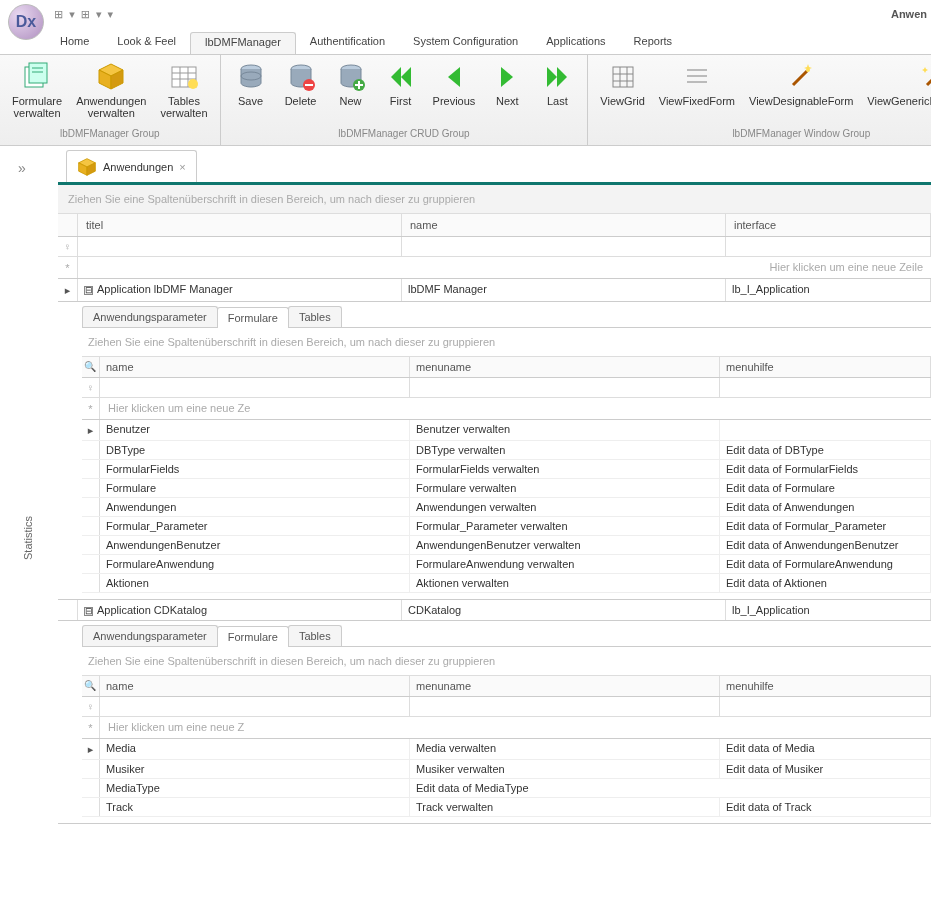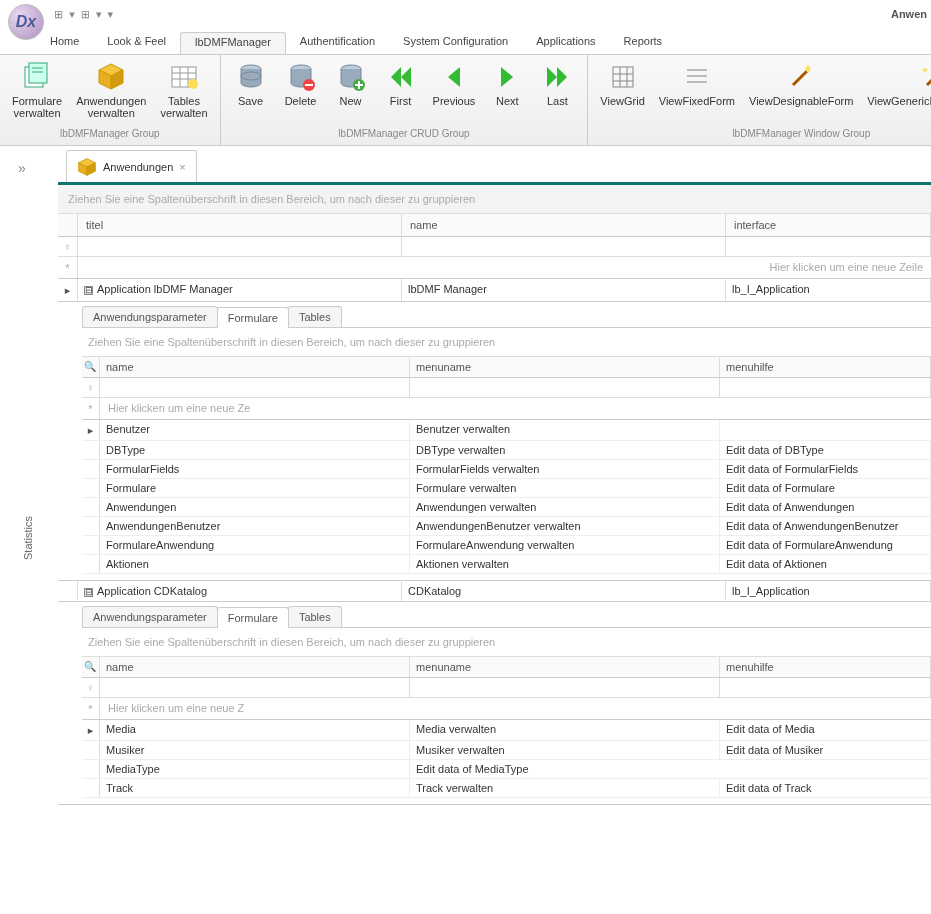--- a/index.html
+++ b/index.html
@@ -1,21 +1,21 @@
 <!DOCTYPE html>
 <html><head>
 <meta charset="utf-8">
 <style>
 *{box-sizing:border-box;margin:0;padding:0}
 body{font-family:Tahoma,Arial,sans-serif;font-size:11px;color:#333;background:#fff;overflow:hidden;width:931px;height:914px}
-.app-logo{position:absolute;left:8px;top:4px;width:36px;height:36px;border-radius:50%;background:radial-gradient(circle at 30% 30%,#e8d8f0,#b090c0);border:1px solid #bbb;display:flex;align-items:center;justify-content:center;font-style:italic;font-weight:bold;font-size:16px;color:#4a5a9a}
+.app-logo{position:absolute;left:8px;top:4px;width:36px;height:36px;border-radius:50%;background:radial-gradient(circle at 30% 30%,#e8d8f0,#b090c0);border:1px solid #bbb;display:flex;align-items:center;justify-content:center;font-weight:bold;font-size:16px;color:#4a5a9a}
 .app-title{position:absolute;right:4px;top:8px;font-weight:bold;color:#555}
 .qat{position:absolute;left:54px;top:8px;display:flex;gap:6px;align-items:center}
 .qat span{color:#888;font-size:11px}
-.ribbon-tabs{position:absolute;left:36px;top:32px;display:flex;height:22px}
+.ribbon-tabs{position:absolute;left:46px;top:32px;display:flex;height:22px}
 .ribbon-tab{padding:3px 14px;cursor:pointer;color:#444}
 .ribbon-tab.active{background:#f5f5f5;border:1px solid #ccc;border-bottom:none;border-radius:3px 3px 0 0}
 .ribbon{position:absolute;left:0;top:54px;right:0;height:92px;background:linear-gradient(#f9f9f9,#eee);border-top:1px solid #ccc;border-bottom:1px solid #ccc;display:flex}
 .ribbon-group{border-right:1px solid #ccc;padding:4px 6px;display:flex;flex-direction:column;justify-content:space-between}
 .rg-items{display:flex;gap:2px}
 .rg-btn{display:flex;flex-direction:column;align-items:center;justify-content:flex-start;padding:2px 6px;cursor:pointer;min-width:48px}
 .rg-btn .ic{width:32px;height:32px;margin-bottom:2px}
 .rg-btn span{text-align:center;line-height:1.1;font-size:11px;color:#333}
 .rg-label{text-align:center;font-size:10px;color:#888;padding:2px 0}
 .sidebar-toggle{position:absolute;left:18px;top:160px;font-size:14px;color:#888;cursor:pointer}
@@ -336,20 +336,26 @@
       <div class="scell sc3">Edit data of Formulare</div>
     </div>
         <div class="sub-row">
       <div class="sgut"></div>
       <div class="scell sc1">Anwendungen</div>
       <div class="scell sc2">Anwendungen verwalten</div>
       <div class="scell sc3">Edit data of Anwendungen</div>
     </div>
         <div class="sub-row">
       <div class="sgut"></div>
+      <div class="scell sc1">Formular_Parameter</div>
+      <div class="scell sc2">Formular_Parameter verwalten</div>
+      <div class="scell sc3">Edit data of Formular_Parameter</div>
+    </div>
+        <div class="sub-row">
+      <div class="sgut"></div>
       <div class="scell sc1">AnwendungenBenutzer</div>
       <div class="scell sc2">AnwendungenBenutzer verwalten</div>
       <div class="scell sc3">Edit data of AnwendungenBenutzer</div>
     </div>
         <div class="sub-row">
       <div class="sgut"></div>
       <div class="scell sc1">FormulareAnwendung</div>
       <div class="scell sc2">FormulareAnwendung verwalten</div>
       <div class="scell sc3">Edit data of FormulareAnwendung</div>
     </div>

